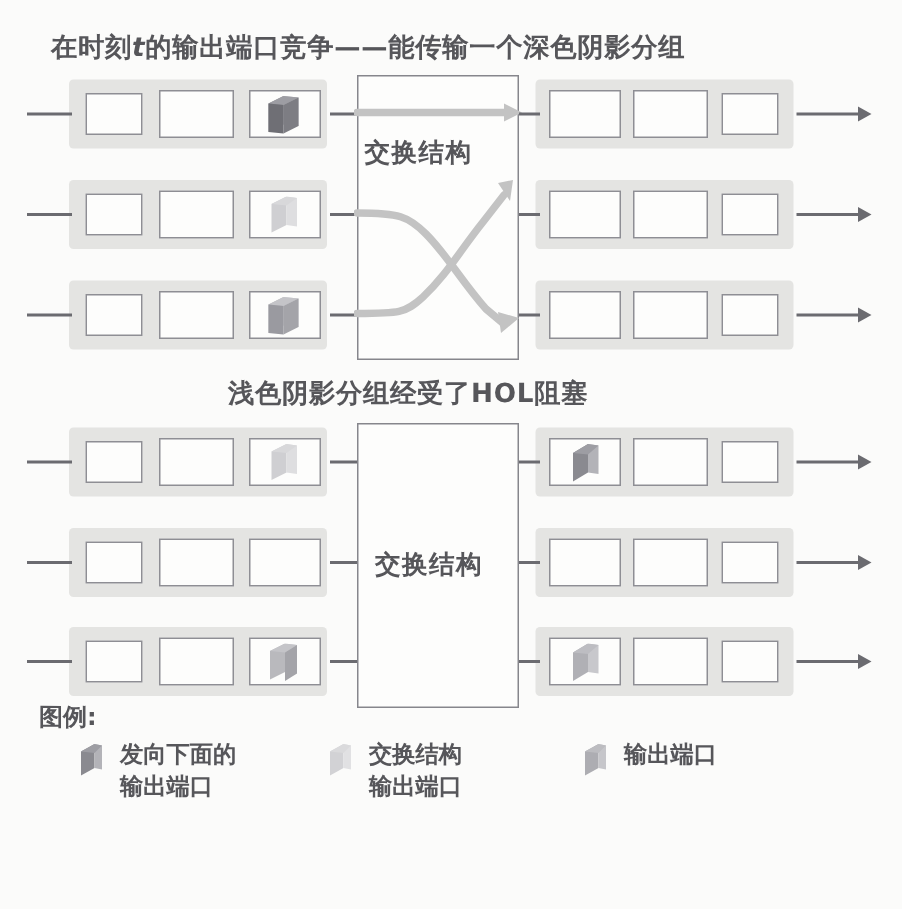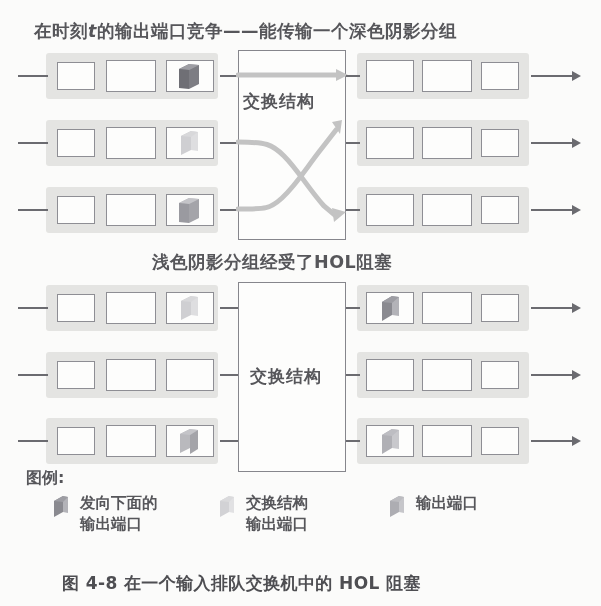--- a/index.html
+++ b/index.html
@@ -331,15 +331,14 @@
         <polygon points="2,5 11,0 11,16 2,21" fill="#adadb2"></polygon>
         <polygon points="11,0 16,1 16,17 11,16" fill="#c6c6ca"></polygon>
         <polygon points="2,5 11,0 16,1 11,6" fill="#bcbcc0"></polygon>
       </svg>
     </div>
     <div class="legend-text">
       <div>输出端口</div>
     </div>
   </div>
 
-  <div id="caption">图 4-8    在一个输入排队交换机中的 HOL 阻塞</div>
 
 </div>
 
 </body></html>

